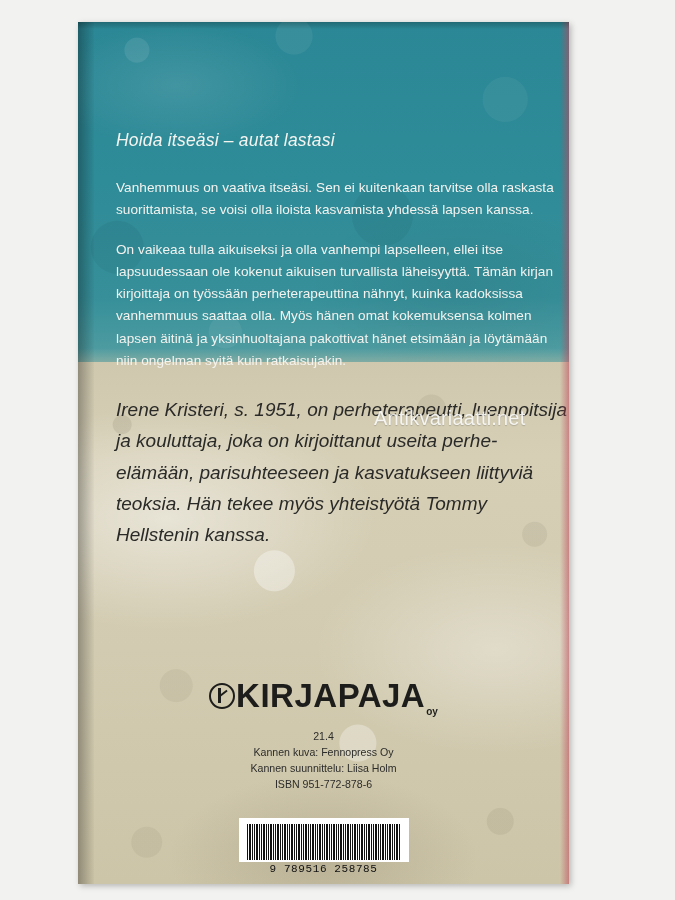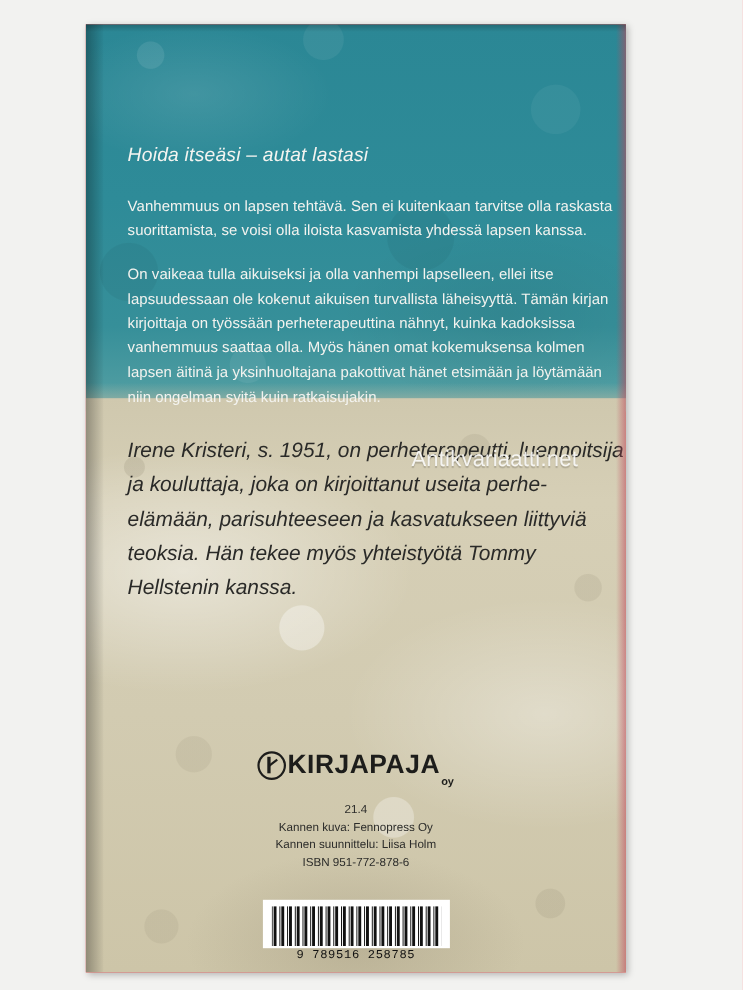--- a/index.html
+++ b/index.html
@@ -187,21 +187,21 @@
   .logo .mark:after {
     content: "";
     position: absolute;
     left: 9px; top: 10px;
     width: 9px; height: 2.2px;
     background: #1d1d1b;
     transform: rotate(-38deg);
     transform-origin: left center;
   }
   .logo .word {
-    font-size: 24px;
+    font-size: 33px;
     font-weight: bold;
     letter-spacing: .5px;
     line-height: 1;
     color: #1d1d1b;
   }
   .logo .oy {
     font-size: 10px;
     font-weight: bold;
     vertical-align: super;
     margin-left: 1px;
@@ -288,21 +288,21 @@
 
     <div class="spine-shadow"></div>
     <div class="right-edge"></div>
     <div class="top-edge"></div>
 
     <div class="content">
 
       <div class="headline">Hoida itseäsi – autat lastasi</div>
 
       <div class="on-teal">
-        <p class="body">Vanhemmuus on lapsen tehtävä. Sen ei kuitenkaan tarvitse olla raskasta suorittamista, se voisi olla iloista kasvamista yhdessä lapsen kanssa.</p>
+        <p class="body">Vanhemmuus on vaativa itseäsi. Sen ei kuitenkaan tarvitse olla raskasta suorittamista, se voisi olla iloista kasvamista yhdessä lapsen kanssa.</p>
         <p class="body">On vaikeaa tulla aikuiseksi ja olla vanhempi lapselleen, ellei itse lapsuudessaan ole kokenut aikuisen turvallista läheisyyttä. Tämän kirjan kirjoittaja on työssään perheterapeuttina nähnyt, kuinka kadoksissa vanhemmuus saattaa olla. Myös hänen omat kokemuksensa kolmen lapsen äitinä ja yksinhuoltajana pakottivat hänet etsimään ja löytämään niin ongelman syitä kuin ratkaisujakin.</p>
       </div>
 
       <div class="on-sand">
         <p class="bio">Irene Kristeri, s. 1951, on perheterapeutti, luennoitsija ja kouluttaja, joka on kirjoittanut useita perhe-elämään, parisuhteeseen ja kasvatukseen liittyviä teoksia. Hän tekee myös yhteistyötä Tommy Hellstenin kanssa.</p>
       </div>
 
     </div>
 
     <div class="logo-wrap">

